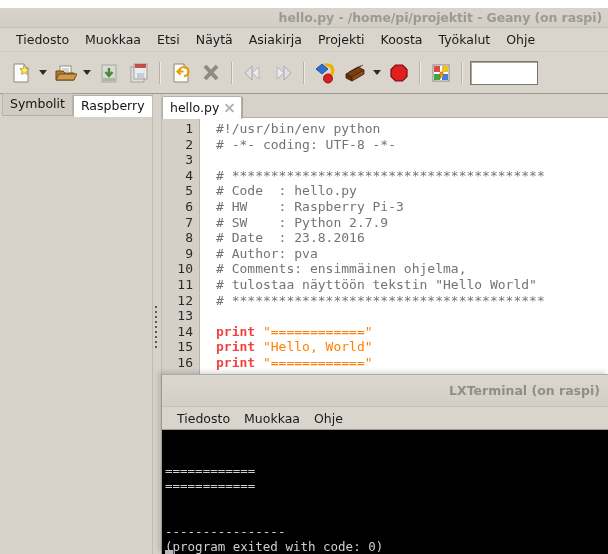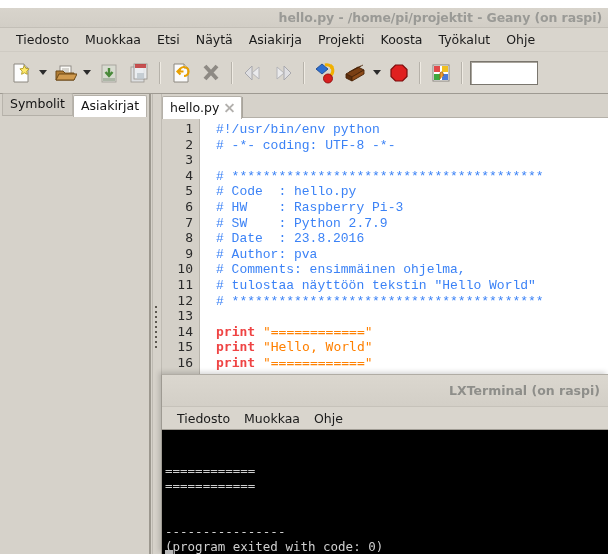--- a/index.html
+++ b/index.html
@@ -284,21 +284,21 @@
     background: #ffffff;
     flex-shrink: 0;
   }
   .code-lines {
     flex: 1;
     padding: 3px 0 0 4px;
     white-space: pre;
     overflow: hidden;
   }
   .code-lines div { height: 15.6px; }
-  .tok-comment { color: #3b82f6; font-family: Liberation Mono, monospace; }
+  .tok-comment { color: #737373; }
   .tok-kw { color: #ef4444; font-weight: bold; }
   .tok-str { color: #ff8000; }
   .tok-plain { color: #000000; }
 
   
   #lxterm {
     position: absolute;
     left: 161px;
     top: 374px;
     width: 447px;
@@ -504,21 +504,21 @@
     <div class="tb-sep"></div>
 
     <input class="tb-search" type="text" value="" style="">
   </div>
 
   <div class="main-split">
 
     <div class="sidebar">
       <div class="side-tabs">
         <div class="side-tab inactive">Symbolit</div>
-        <div class="side-tab active">Asiakirjat</div>
+        <div class="side-tab active">Raspberry</div>
         <div class="side-tab-rest"></div>
       </div>
 
       <div class="tree-panel">
         <div class="tree-row sel">
           <span class="expander">
             <span class="tri-exp"></span>
           </span>
           <svg width="15" height="13" viewBox="0 0 15 13">
             <path d="M0.5 2.5 h5 l1.5 1.5 h7.5 v8 H0.5 Z" fill="#e8c87a" stroke="#9c7a2a" stroke-width="1"></path>

